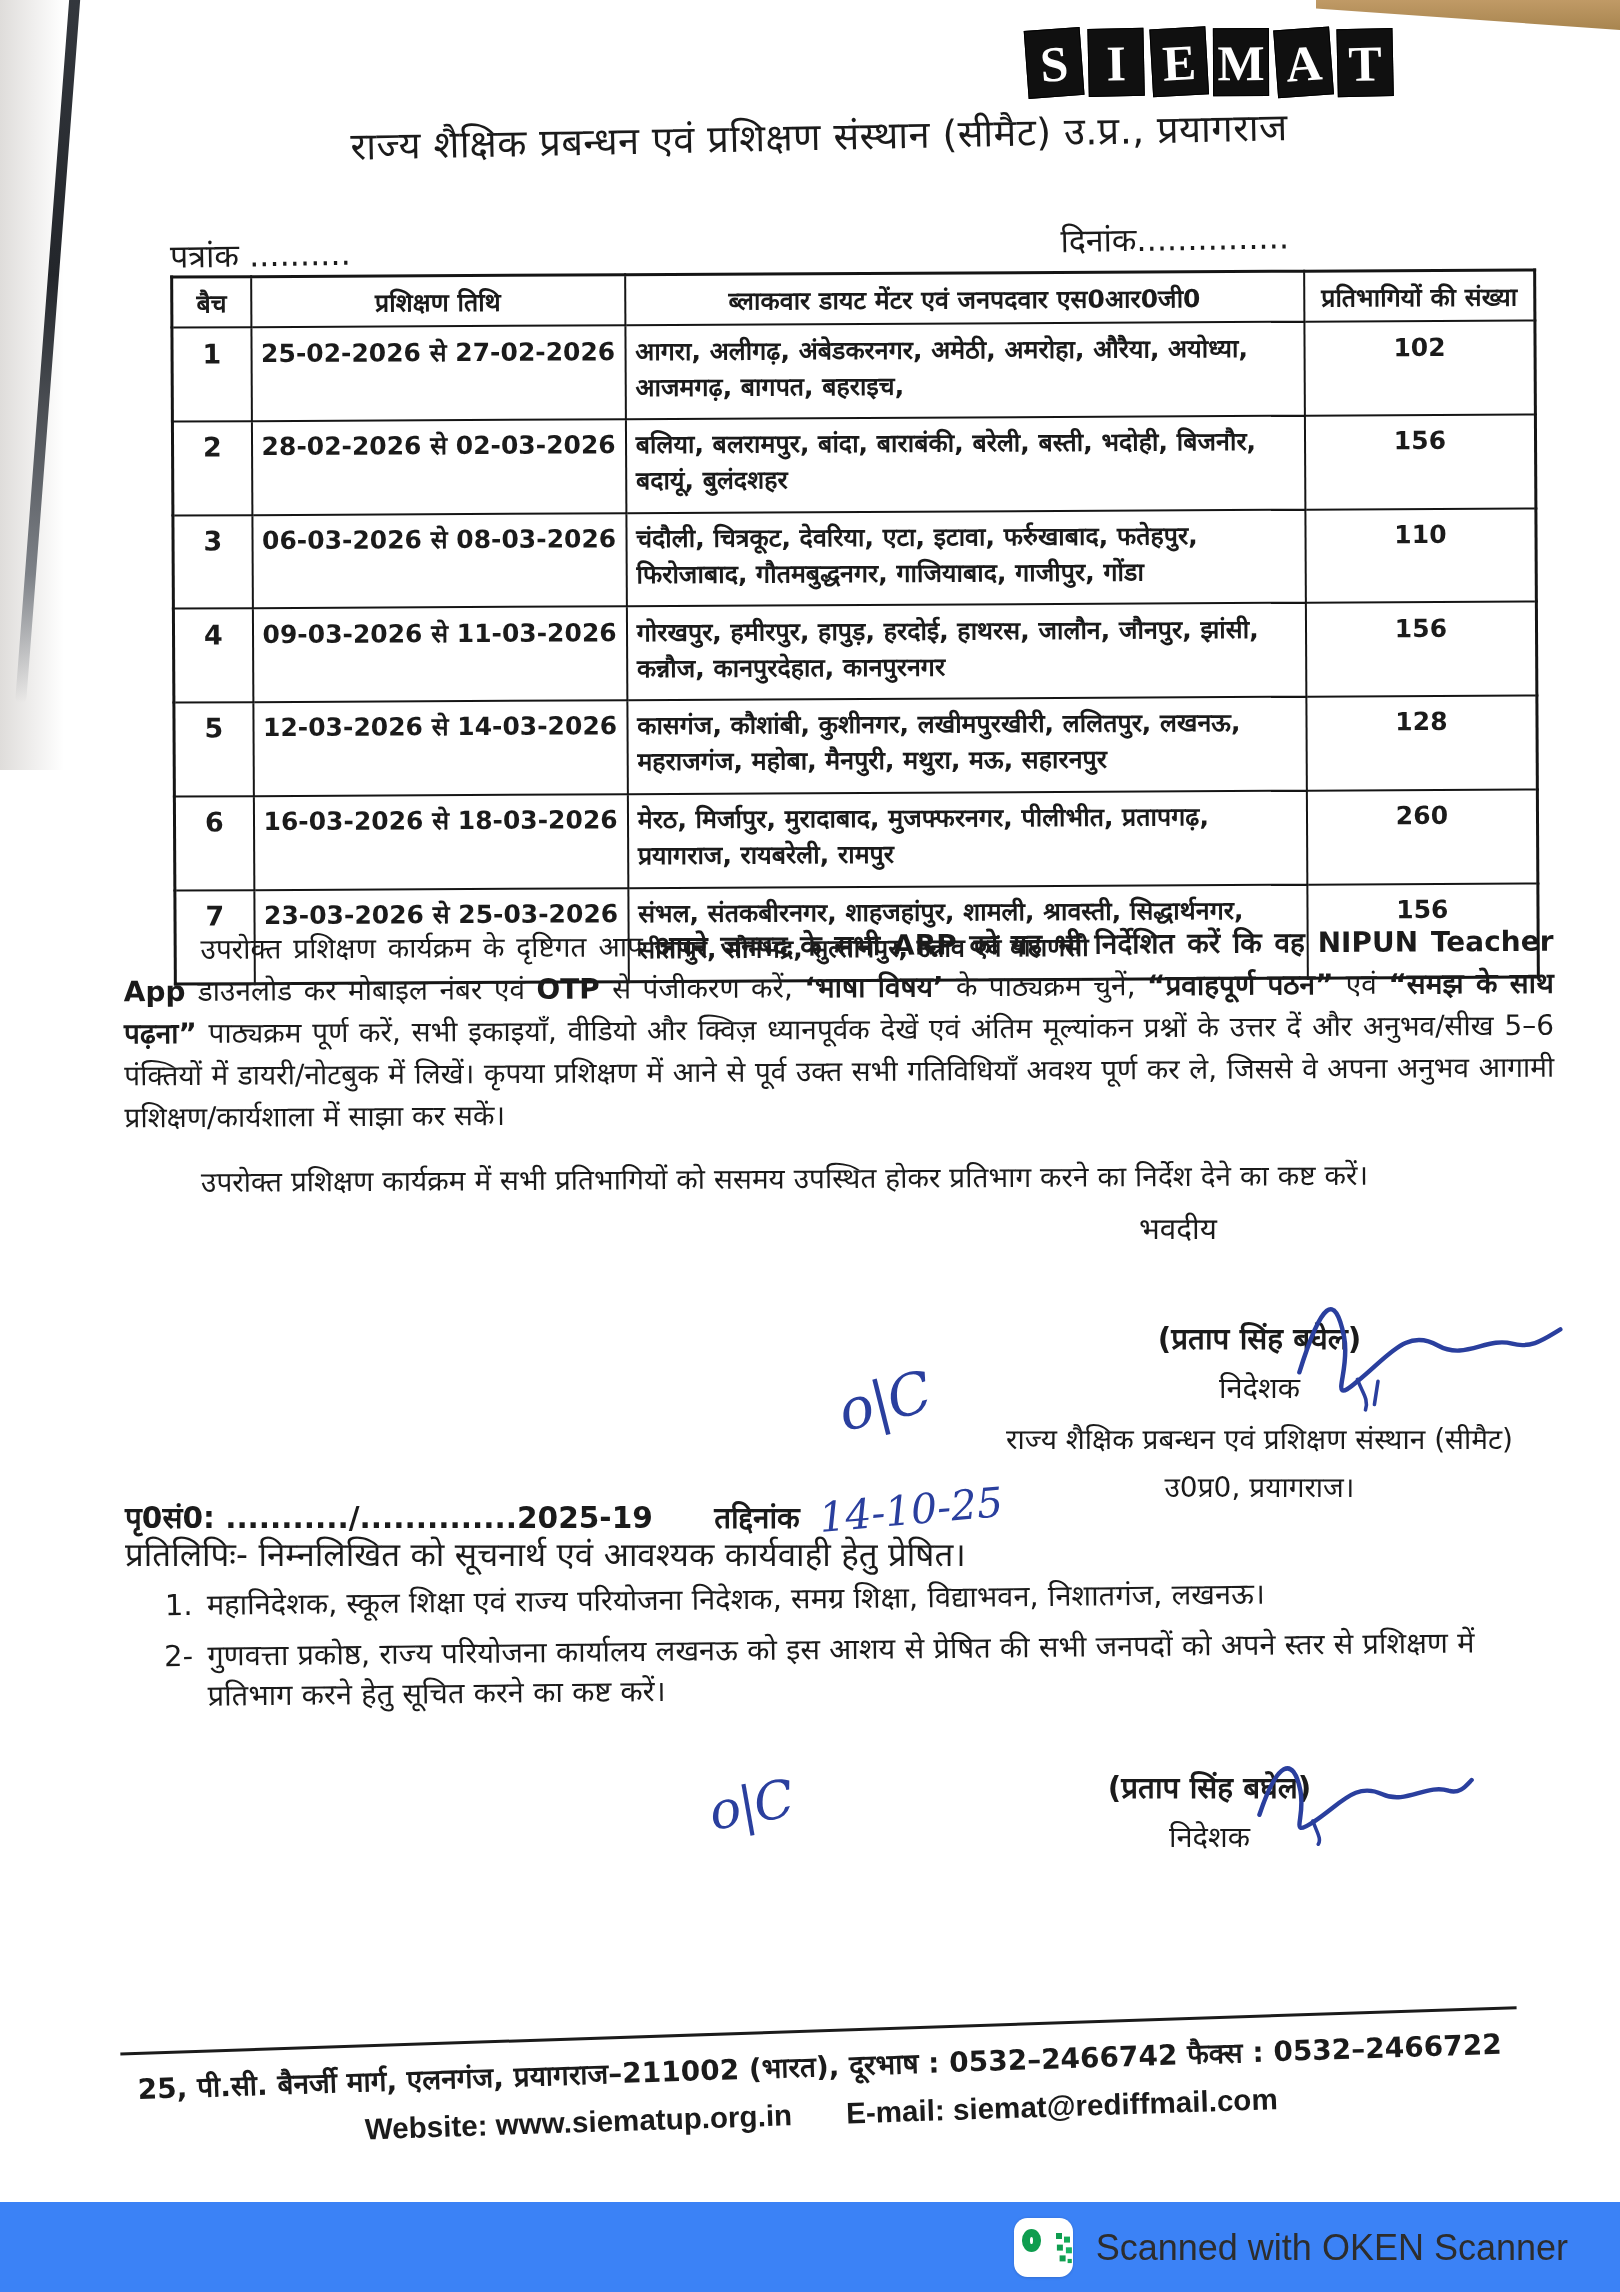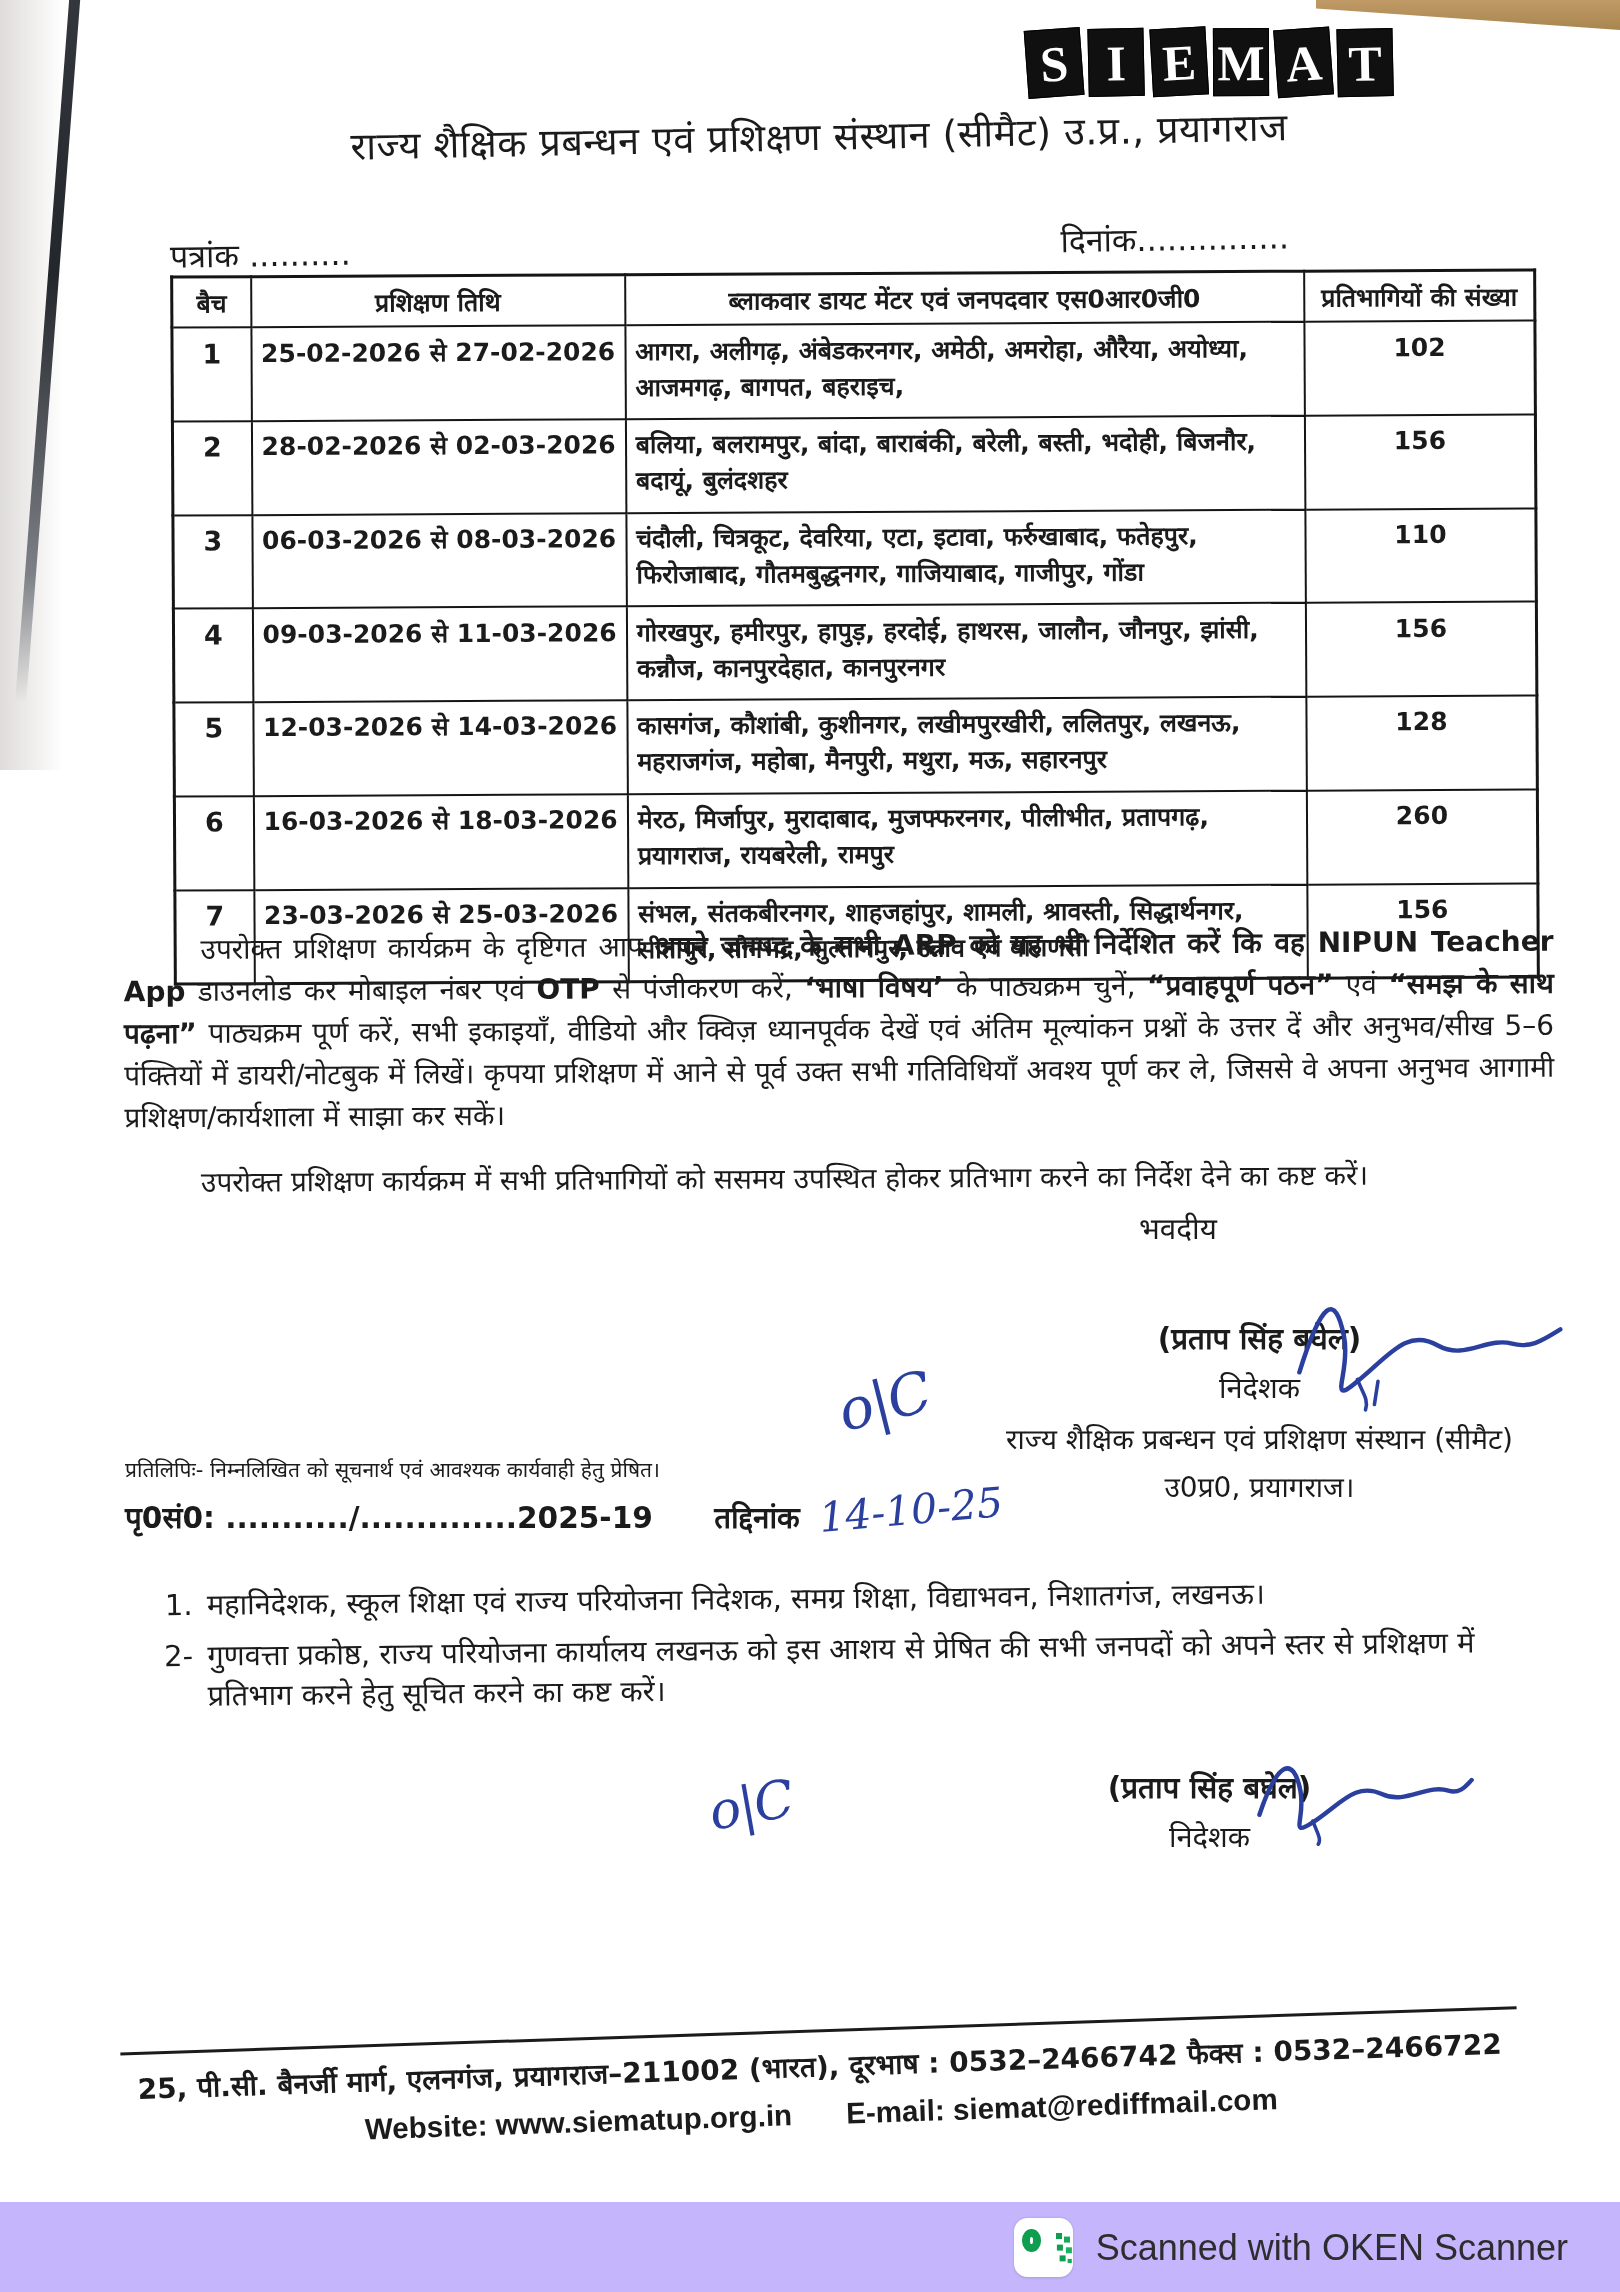--- a/index.html
+++ b/index.html
@@ -104,42 +104,42 @@
   .initials-2 { position: absolute; top: 1775px; left: 709px; font-size: 52px; transform: rotate(-10deg); }
 
   
   .refline { position: absolute; top: 1490px; left: 125px; font-size: 29.6px; font-weight: bold; white-space: nowrap; }
   .ref-date-label { margin-left: 51px; }
   .ref-date-hand {
     display: inline-block; margin-left: 9px; position: relative; top: -3.6px;
     color: #2a3f9e; font-size: 41px; font-weight: normal;
     font-family: "DejaVu Serif", serif; font-style: italic; transform: rotate(-5deg);
   }
-  .copy-heading { position: absolute; top: 1455px; left: 125px; font-size: 21px; }
+  .copy-heading { position: absolute; top: 1531px; left: 125px; font-size: 33px; }
   .copy-list { position: absolute; top: 1578px; left: 152px; width: 1397px; transform: rotate(-0.6deg); }
   .copy-item { display: flex; gap: 14.3px; font-size: 29px; line-height: 40px; margin-bottom: 10.7px; }
   .copy-num { width: 41px; text-align: right; flex: 0 0 auto; }
   .copy-text { flex: 1; }
 
   .sig-block-2 { position: absolute; top: 1766px; left: 972px; width: 475px; text-align: center; }
   .scribble-2 { top: -27px; left: 269px; width: 233px; height: 107px; }
 
   
   .footer {
     position: absolute; top: 2053px; left: 106px; width: 1429px;
     transform: rotate(-1.9deg); transform-origin: left center; text-align: center;
   }
   .footer-rule { border-top: 3.1px solid #1b1b1b; width: 1397px; margin: 0 auto; }
   .footer-address { margin-top: 14.3px; font-size: 28px; font-weight: bold; white-space: nowrap; }
   .footer-web { margin-top: 12.5px; font-size: 29.6px; font-weight: bold; display: flex; justify-content: center; gap: 54px; font-family: "Liberation Sans", sans-serif; }
 
   
   .oken-bar {
     position: absolute; left: 0; right: 0; bottom: 0; height: 91px;
-    background: #c4b5fd; display: flex; align-items: center;
+    background: #3b82f6; display: flex; align-items: center;
     justify-content: flex-end; padding-right: 52px; gap: 23px;
   }
   .oken-icon { width: 59px; height: 59px; background: #fff; border-radius: 13.4px; position: relative; box-shadow: 0 0.9px 2.7px rgba(0,0,0,.15); }
   .oken-o { position: absolute; left: 8px; top: 10.7px; width: 19.7px; height: 23px; border: 8px solid #0f9d4f; border-radius: 50%; }
   .oken-dots {
     position: absolute; right: 10.7px; top: 15px; width: 6.3px; height: 6.3px; background: #0f9d4f;
     box-shadow: 8px 3.6px 0 0 #14ab58, 0.9px 11.6px 0 0 #0f9d4f, 9.9px 14.3px 0 0 #17b361, 3.6px 22.4px 0 0 #0f9d4f, 10.7px 25px 0 -0.9px #14ab58;
   }
   .oken-text { font-size: 36px; color: #2d2d2d; font-family: "Liberation Sans", sans-serif; }
 </style>

